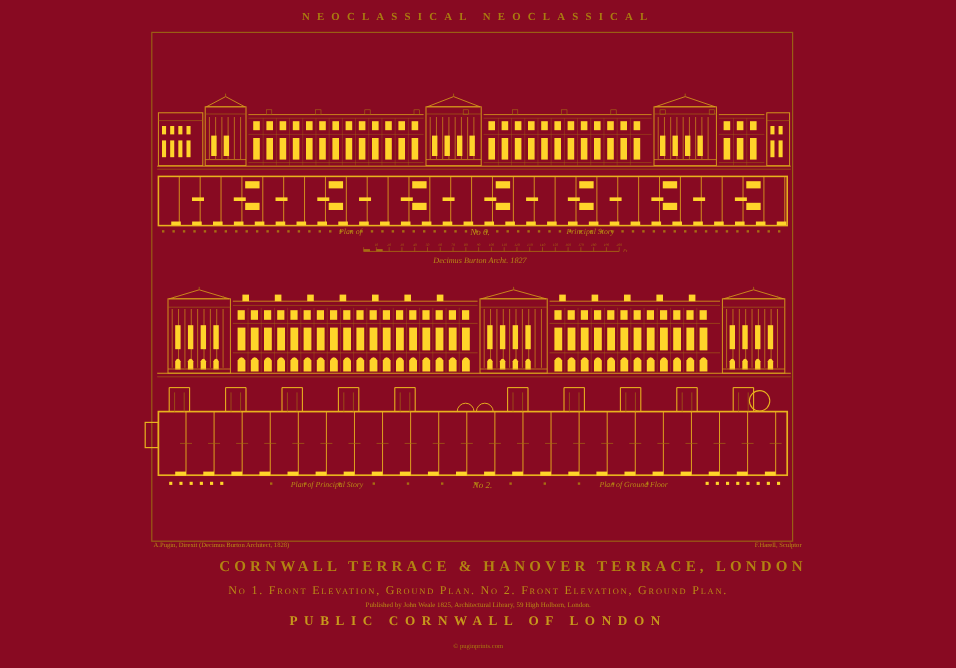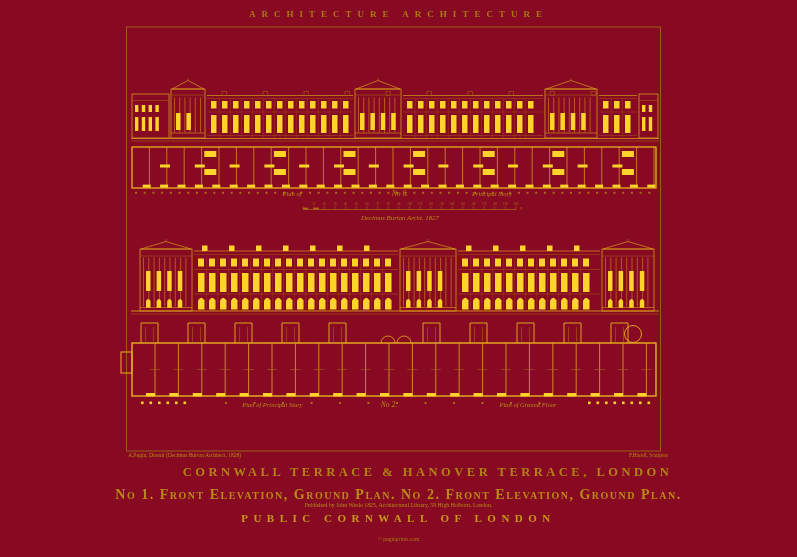--- a/index.html
+++ b/index.html
@@ -9,35 +9,35 @@
   .hdr{position:absolute;top:9px;left:0;width:100%;text-align:center;font-size:9px;
        font-weight:bold;letter-spacing:6px;color:var(--gold-dim,#A97B10);}
   .lbl{position:absolute;display:block;text-align:center;font-style:italic;
        font-size:6.5px;color:var(--gold,#BA8A16);line-height:1;}
   .num{font-size:7.5px;}
   .credit{position:absolute;top:452px;font-size:5.5px;color:var(--gold,#BA8A16);}
   .credit.left{left:128px;}
   .credit.right{right:129px;text-align:right;}
   .title{position:absolute;top:465px;left:0;width:100%;text-align:center;font-size:12.5px;
          font-weight:bold;letter-spacing:3.5px;color:var(--gold-title,#B28312);padding-left:29px;}
-  .subtitle{position:absolute;top:487px;left:0;width:100%;text-align:center;font-size:14px;
-            font-variant:small-caps;letter-spacing:1.5px;color:var(--gold,#BA8A16);font-weight:bold;}
+  .subtitle{position:absolute;top:487px;left:0;width:100%;text-align:center;font-size:10px;
+            font-variant:small-caps;letter-spacing:1.5px;color:var(--gold,#BA8A16);}
   .publisher{position:absolute;top:502px;left:0;width:100%;text-align:center;font-size:5.8px;
              color:var(--gold,#BA8A16);}
   .series{position:absolute;top:512px;left:0;width:100%;text-align:center;font-size:11px;
           font-weight:bold;letter-spacing:5.5px;color:var(--gold-bright,#C7981C);}
   .copyright{position:absolute;top:536px;left:0;width:100%;text-align:center;font-size:5.5px;
              color:var(--gold-dim,#A97B10);}
 </style>
 </head>
 <body>
 
 <div class="poster">
 
-  <div class="hdr">ARCHITECTURE ARCHITECTURE</div>
+  <div class="hdr">NEOCLASSICAL NEOCLASSICAL</div>
 
   <svg id="plate-svg" width="797" height="557">
       <g>
         <rect x="126.5" y="27" width="534" height="424" fill="none" stroke="#9A5E14" stroke-width="1"></rect>
       </g>
       <g>
         <line x1="131" y1="138.5" x2="659" y2="138.5" stroke="#D59A1C" stroke-width="0.8"></line>
         <line x1="131" y1="141" x2="659" y2="141" stroke="#A76C12" stroke-width="0.5"></line>
         <line x1="207" y1="95.5" x2="353" y2="95.5" stroke="#D59A1C" stroke-width="0.7"></line>
         <line x1="207" y1="98.5" x2="353" y2="98.5" stroke="#A76C12" stroke-width="0.4"></line>
@@ -770,21 +770,21 @@
         <rect x="538.5" y="402" width="2" height="2" fill="#A76C12"></rect>
       </g>
     </svg>
 
   <span class="lbl" style="left:262px;top:191px;width:60px">Plan of</span>
   <span class="lbl num" style="left:378px;top:190px;width:44px">No 6.</span>
   <span class="lbl" style="left:450px;top:191px;width:84px">Principal Story</span>
   <span class="lbl" style="left:300px;top:215px;width:200px;font-size:6.8px">Decimus Burton Archt. 1827</span>
 
   <span class="lbl" style="left:205px;top:402px;width:135px">Plan of Principal Story</span>
-  <span class="lbl num" style="left:367px;top:401px;width:44px">No 2.</span>
+  <span class="lbl num" style="left:380px;top:401px;width:44px">No 2.</span>
   <span class="lbl" style="left:463px;top:402px;width:130px">Plan of Ground Floor</span>
 
   <div class="credit left">A.Pugin, Direxit (Decimus Burton Architect, 1828)</div>
   <div class="credit right">F.Harell, Sculptor</div>
 
   <div class="title">CORNWALL TERRACE &amp; HANOVER TERRACE, LONDON</div>
   <div class="subtitle">No 1. Front Elevation, Ground Plan. No 2. Front Elevation, Ground Plan.</div>
   <div class="publisher">Published by John Weale 1825, Architectural Library, 59 High Holborn, London.</div>
   <div class="series">PUBLIC CORNWALL OF LONDON</div>
   <div class="copyright">© puginprints.com</div>

